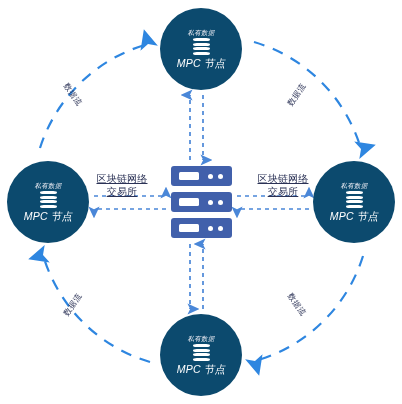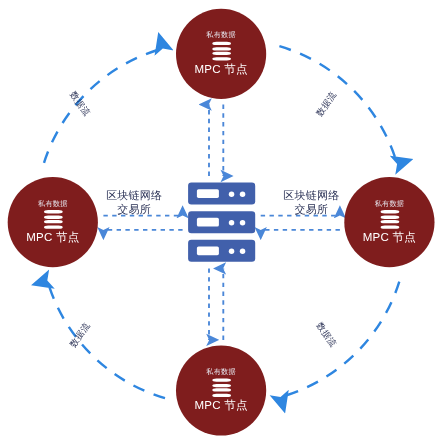--- a/index.html
+++ b/index.html
@@ -9,27 +9,28 @@
     font-family:"Liberation Sans","DejaVu Sans",sans-serif;
     overflow:hidden;
   }
   #stage{position:relative;width:402px;height:404px;}
   #svg{position:absolute;left:0;top:0;width:402px;height:404px;}
 
   .node{
     position:absolute;
     width:82px;height:82px;
     border-radius:50%;
-    background:#7f1d1d;
+    background:#0c4a6e;
     display:flex;
     flex-direction:column;
     align-items:center;
     justify-content:center;
     color:#ffffff;
     box-sizing:border-box;
+    font-style:italic;
   }
   .node .priv{
     font-size:6.5px;
     line-height:7px;
     letter-spacing:0.2px;
     color:#e8eaf2;
     margin-bottom:2px;
   }
   .cyl{
     width:17px;height:17px;
@@ -87,20 +88,21 @@
   .rack .d2{left:47px;}
 
   .exlabel{
     position:absolute;
     text-align:center;
     font-size:10px;
     line-height:13px;
     color:#2b3256;
     letter-spacing:0.2px;
     white-space:nowrap;
+    text-decoration:underline;
   }
   #ex-left{left:88px;top:172px;width:68px;}
   #ex-right{left:249px;top:172px;width:68px;}
 
   .flowlabel{
     position:absolute;
     font-size:8px;
     line-height:9px;
     color:#2b3256;
     letter-spacing:0.5px;

